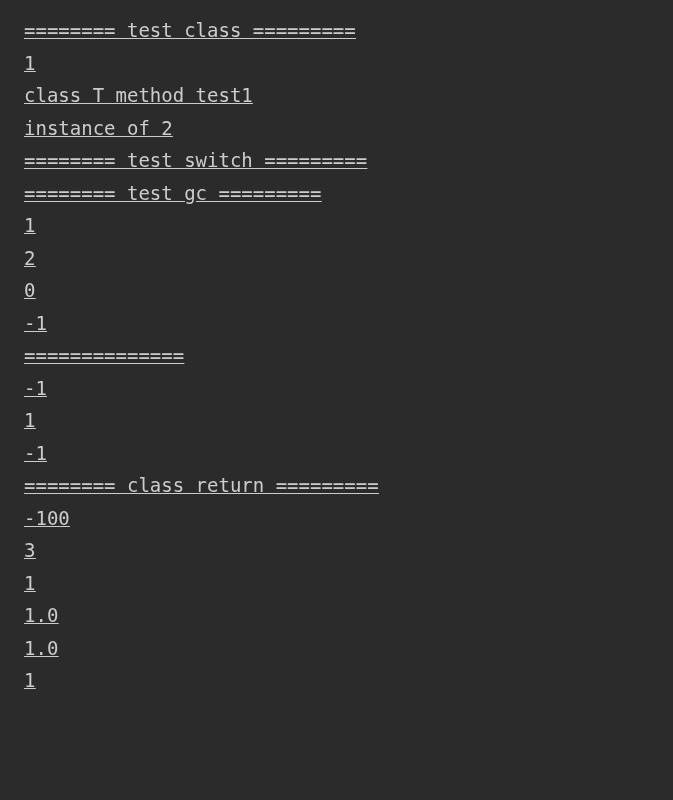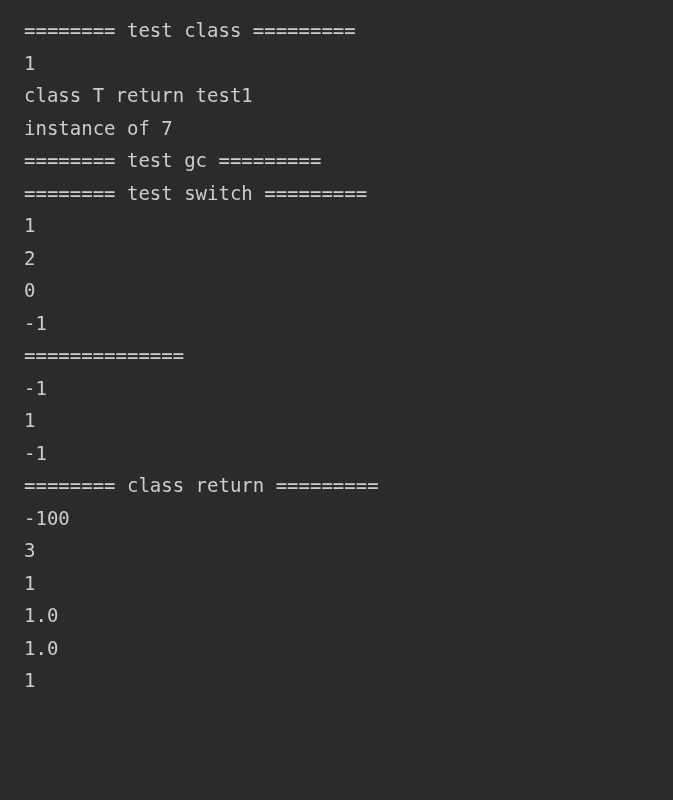--- a/index.html
+++ b/index.html
@@ -1,18 +1,19 @@
 <!DOCTYPE html>
 <html><head>
   <meta charset="utf-8">
   <style>
     * {
       margin: 4px;
       padding: 0;
       box-sizing: border-box;
+      text-decoration: underline;
     }
     body {
       background-color: #2b2b2b;
       color: #cccccc;
       font-family: 'Menlo', 'Monaco', 'Consolas', monospace;
       font-size: 19px;
       line-height: 1.5;
       padding: 4px 8px;
       width: 673px;
       height: 800px;
@@ -22,24 +23,24 @@
       white-space: pre;
       display: block;
     }
   </style>
 </head>
 <body>
 
 <div>
   <span class="terminal-line">======== test class =========</span>
   <span class="terminal-line">1</span>
-  <span class="terminal-line">class T return test1</span>
-  <span class="terminal-line">instance of 7</span>
+  <span class="terminal-line">class T method test1</span>
+  <span class="terminal-line">instance of 2</span>
+  <span class="terminal-line">======== test switch =========</span>
   <span class="terminal-line">======== test gc =========</span>
-  <span class="terminal-line">======== test switch =========</span>
   <span class="terminal-line">1</span>
   <span class="terminal-line">2</span>
   <span class="terminal-line">0</span>
   <span class="terminal-line">-1</span>
   <span class="terminal-line">==============</span>
   <span class="terminal-line">-1</span>
   <span class="terminal-line">1</span>
   <span class="terminal-line">-1</span>
   <span class="terminal-line">======== class return =========</span>
   <span class="terminal-line">-100</span>

